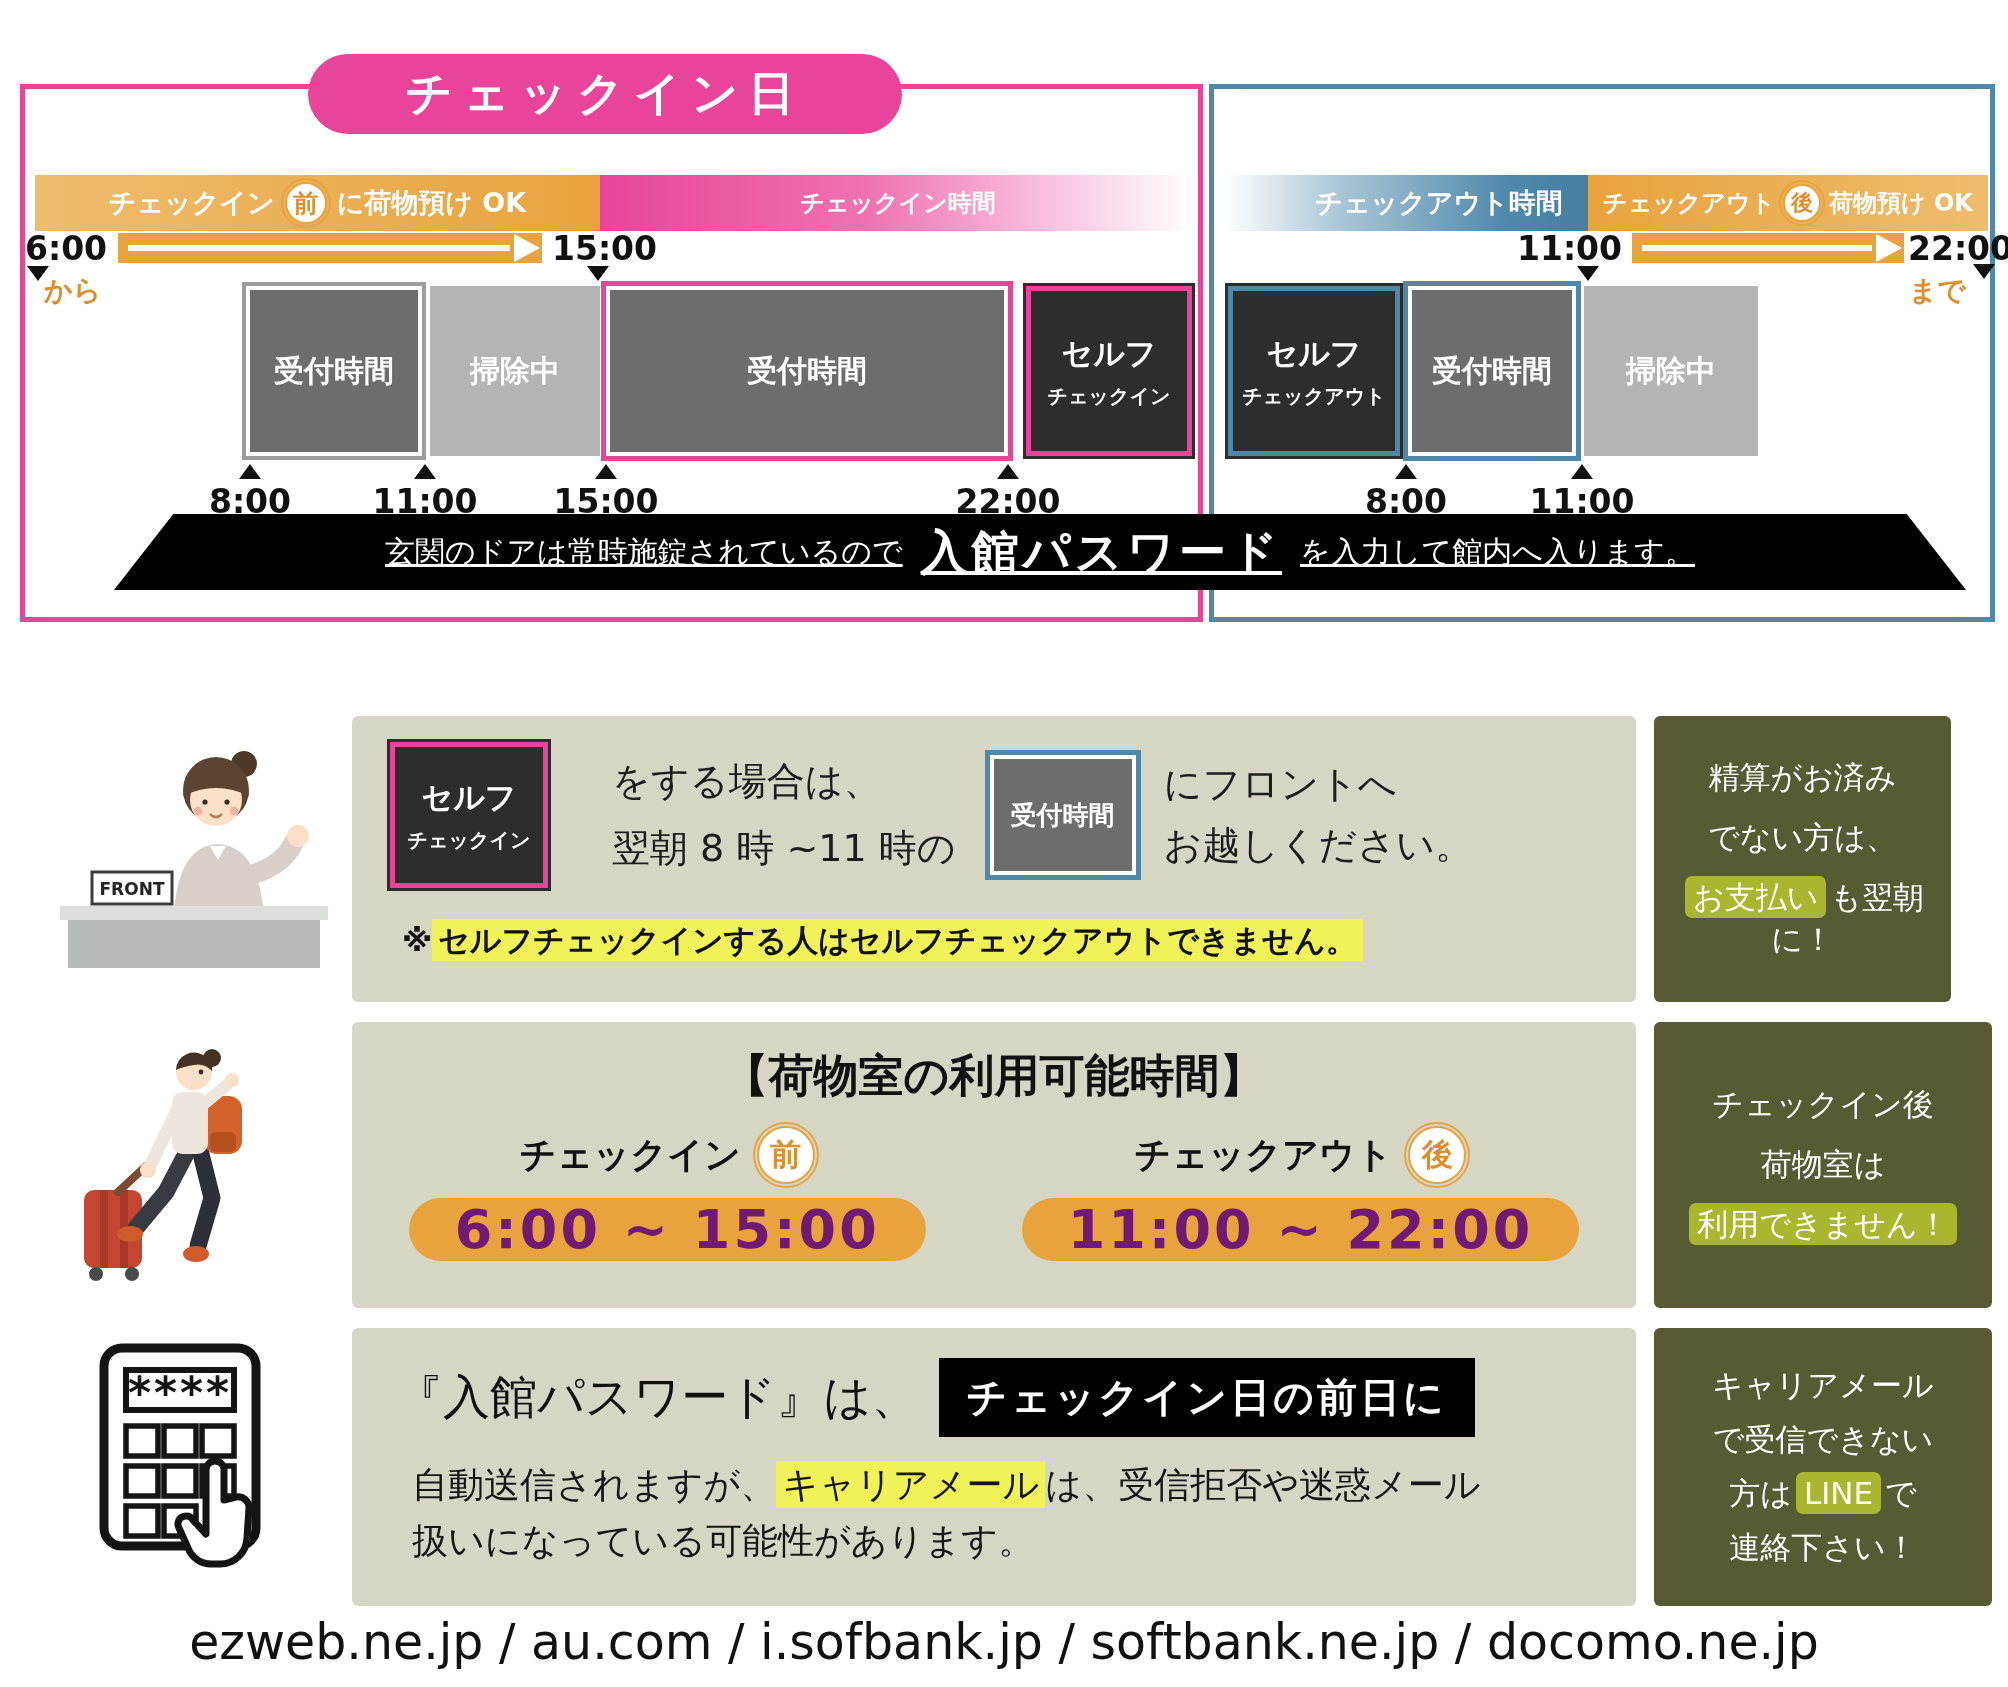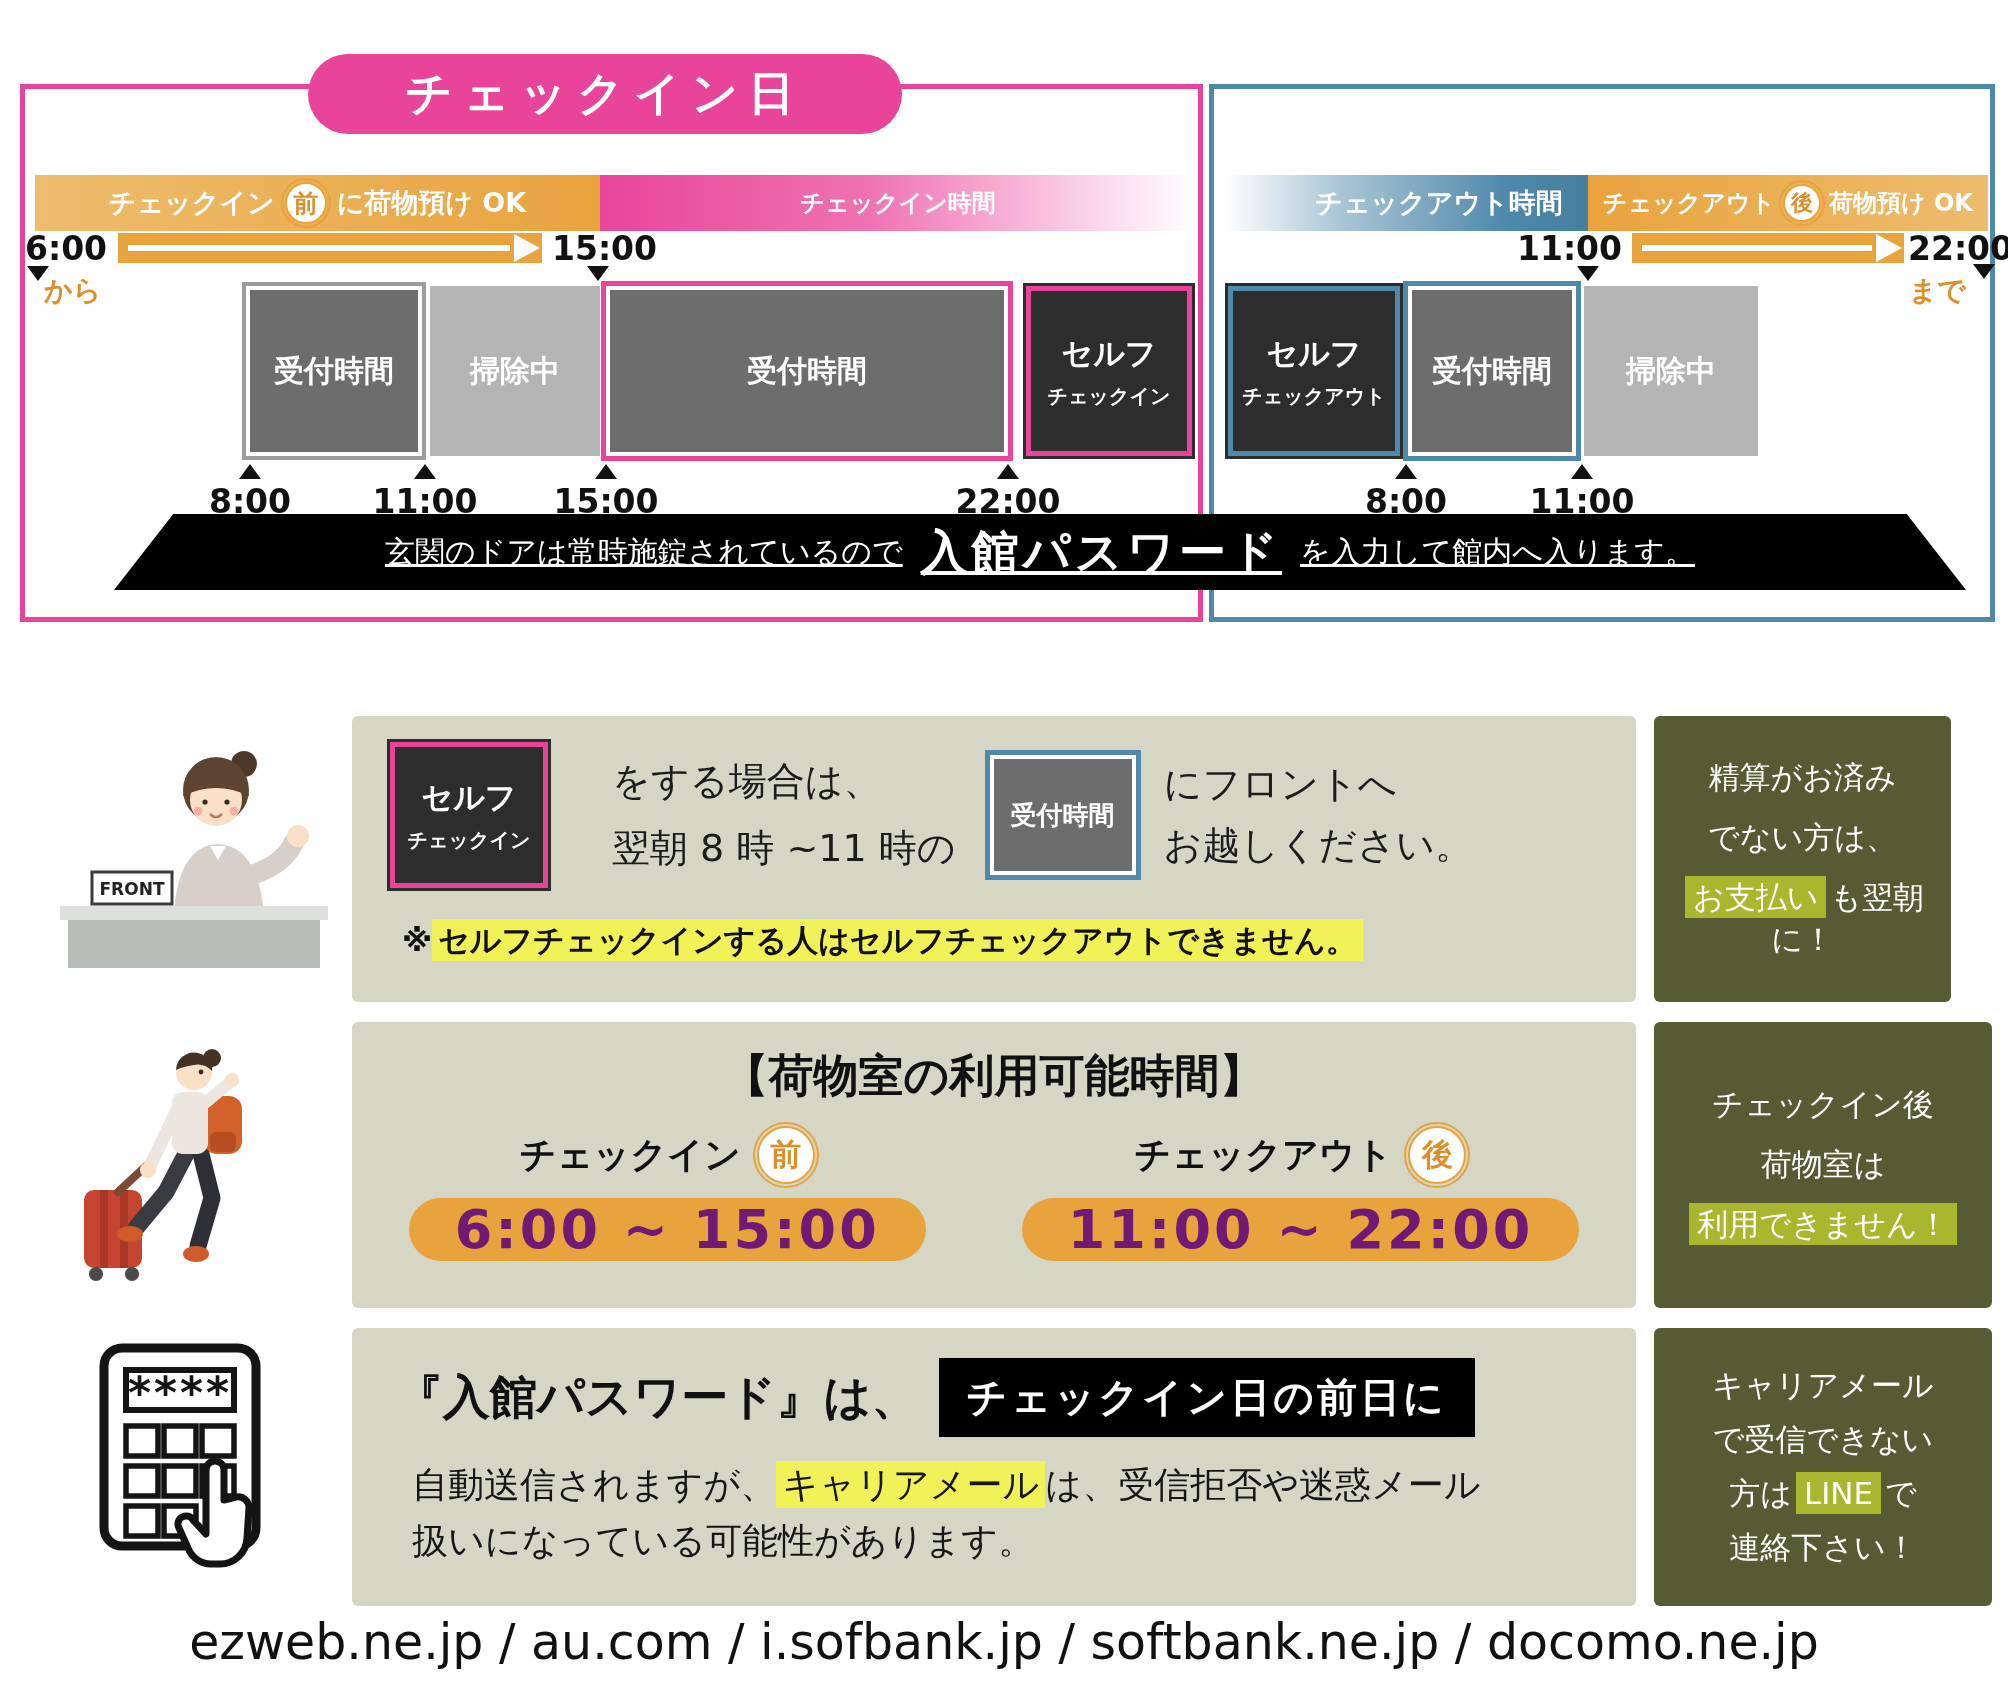--- a/index.html
+++ b/index.html
@@ -63,21 +63,21 @@
           clip-path:polygon(3.2% 0,96.8% 0,100% 100%,0 100%);
           display:flex;align-items:center;justify-content:center;gap:18px;color:#fff;z-index:6;text-decoration:underline;}
   #banner .b-pre,#banner .b-post{font-size:30px;}
   #banner .b-hl{font-size:47px;font-weight:bold;letter-spacing:4px;}
 
   
   .card{border-radius:6px;}
   .beige{background:var(--beige,#d5d7c4);}
   .olive{background:var(--olive,#575b34);color:#fff;display:flex;flex-direction:column;align-items:center;
          justify-content:center;gap:18px;font-size:31px;text-align:center;}
-  .olive .hl-green{color:#fff;margin:0 4px;}
+  .olive .hl-green{color:#fff;margin:0 4px;border-radius:7px;}
   #beige-1{left:352px;top:716px;width:1284px;height:286px;}
   #olive-1{left:1654px;top:716px;width:297px;height:286px;}
   #beige-2{left:352px;top:1022px;width:1284px;height:286px;}
   #olive-2{left:1654px;top:1022px;width:338px;height:286px;}
   #beige-3{left:352px;top:1328px;width:1284px;height:278px;}
   #olive-3{left:1654px;top:1328px;width:338px;height:278px;gap:12px;}
 
   .hl-green{background:var(--green,#a9b72e);padding:3px 8px;}
   .hl-yellow{background:var(--yellow,#f1f257);padding:3px 6px;}
 
@@ -95,21 +95,21 @@
   .r1-note{margin:32px 0 0 50px;font-size:31px;font-weight:bold;color:#111;}
 
   .r2-title{text-align:center;font-size:45px;font-weight:bold;padding-top:24px;}
   .r2-groups{display:flex;justify-content:center;gap:96px;margin-top:20px;}
   .r2-group{display:flex;flex-direction:column;align-items:center;gap:14px;}
   .r2-label{display:flex;align-items:center;gap:16px;font-size:36px;font-weight:bold;}
   .r2-pill{background:var(--orange,#e8a33d);color:#701a75;font-size:54px;font-weight:bold;letter-spacing:3px;
            border-radius:46px;padding:0 46px;}
 
   .r3-line1{display:flex;align-items:center;gap:20px;padding:30px 0 0 44px;}
-  .r3-lead{font-size:47px;font-weight:bold;}
+  .r3-lead{font-size:47px;font-weight:normal;}
   .r3-black{background:#000;color:#fff;font-size:40px;font-weight:bold;padding:12px 28px;letter-spacing:3px;}
   .r3-body{margin:20px 0 0 60px;font-size:36px;line-height:1.55;color:#161616;}
 
   #footer{left:0;top:1614px;width:2008px;text-align:center;font-size:49px;color:#111;}
 
   #icon-front{left:58px;top:718px;width:272px;height:258px;}
   #icon-lugg{left:60px;top:1038px;width:244px;height:258px;}
   #icon-keypad{left:94px;top:1340px;width:192px;height:252px;}
 </style>
 </head>

